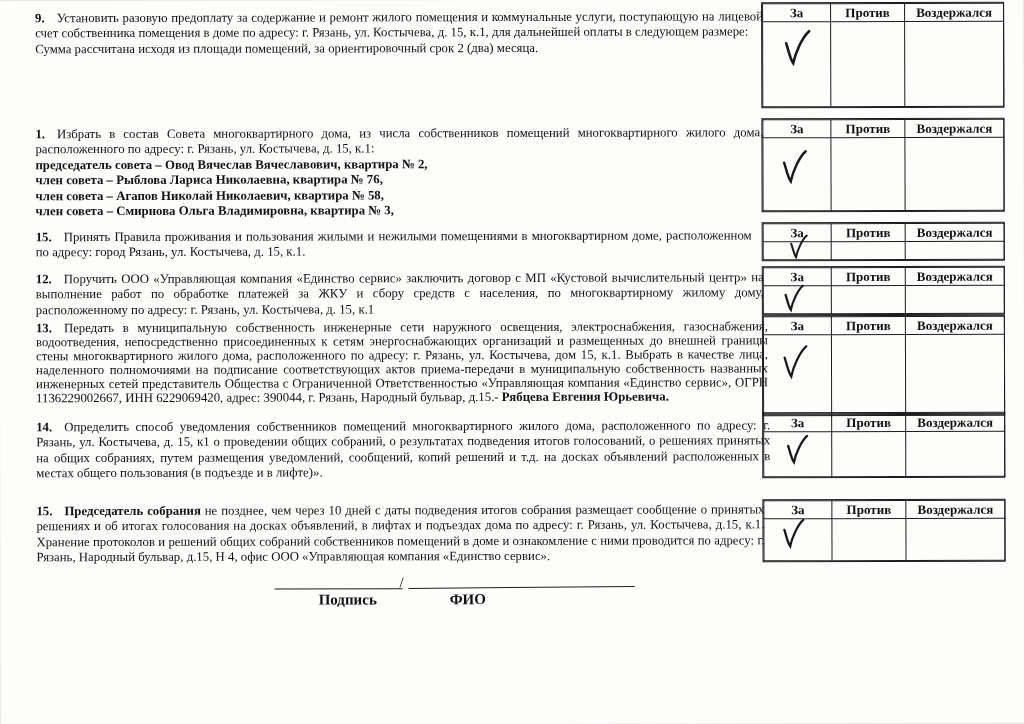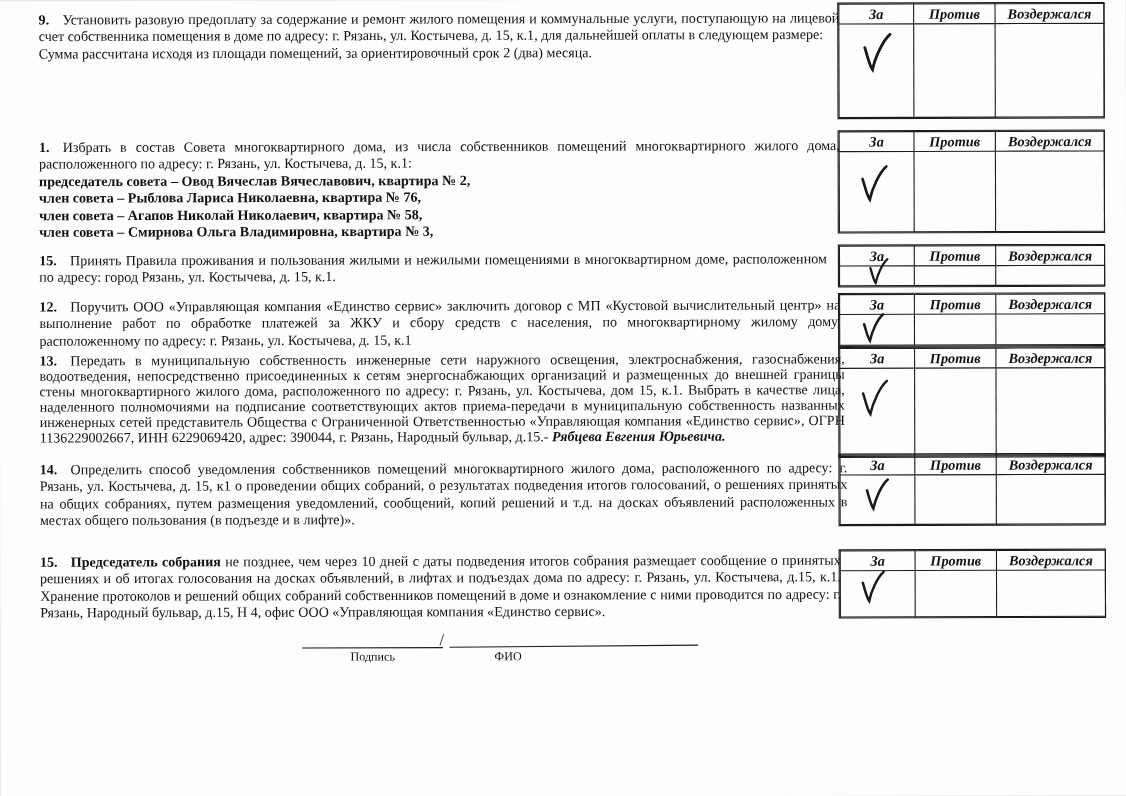--- a/index.html
+++ b/index.html
@@ -10,42 +10,42 @@
   }
   .itext{
     position:absolute;left:36px;width:728px;font-size:12.8px;line-height:15.4px;
     text-align:justify;text-align-last:left;
   }
   .itext p{margin:0;}
   .num{font-weight:bold;padding-right:12px;}
   .sublist{margin-left:242px;}
   .footerline{margin-left:10px;}
   .boldline{font-weight:bold;}
-  .bi{font-weight:bold;font-style:italic;}
+  .bi{font-weight:bold;}
   
   .vt{position:absolute;left:763px;width:241px;}
   .vt table{border-collapse:collapse;width:100%;table-layout:fixed;}
-  .vt th,.vt td{border:1.4px solid #1c1c1c;padding:0;font-style:italic;}
+  .vt th,.vt td{border:1.4px solid #1c1c1c;padding:0;}
   .vt th{font-size:13px;font-weight:bold;text-align:center;height:17px;
          font-family:"Liberation Serif",serif;}
   .vt col.c1{width:68px;} .vt col.c2{width:74px;} .vt col.c3{width:99px;}
   .vt{outline:0.6px solid #1c1c1c;}
   .check{position:absolute;pointer-events:none;}
   .check svg{display:block;}
   
   .bh84 td{height:84px;} .bh72 td{height:72px;} .bh17 td{height:17px;}
   .bh27 td{height:27px;} .bh79 td{height:79px;} .bh44 td{height:44px;}
   .bh41 td{height:41px;}
   
   .sig{position:absolute;top:578px;left:0;width:1024px;height:40px;font-size:13px;}
   .sigline{position:absolute;border-bottom:1.6px solid #1c1c1c;height:12px;}
   .sl1{left:274px;width:128px;top:-2px;}
   .sl2{left:408px;width:226px;top:-3px;transform:rotate(-0.35deg);}
   .slash{position:absolute;left:399px;top:-4px;font-size:15px;}
-  .siglabel{position:absolute;top:13px;font-weight:normal;font-size:11px;}
+  .siglabel{position:absolute;top:13px;font-weight:bold;font-size:15px;}
   .lab1{left:318px;} .lab2{left:449px;}
 </style>
 </head>
 <body>
 
 <div class="page">
 
   <div class="itext" style="top:10px;">
     <p><span class="num">9.</span><span>Установить разовую предоплату за содержание и ремонт жилого помещения и коммунальные услуги, поступающую на лицевой счет собственника помещения в доме по адресу: г. Рязань, ул. Костычева,  д. 15, к.1, для дальнейшей оплаты в следующем размере:</span></p>
     <p class="footerline">Сумма рассчитана  исходя из площади помещений, за ориентировочный срок 2 (два) месяца.</p>

